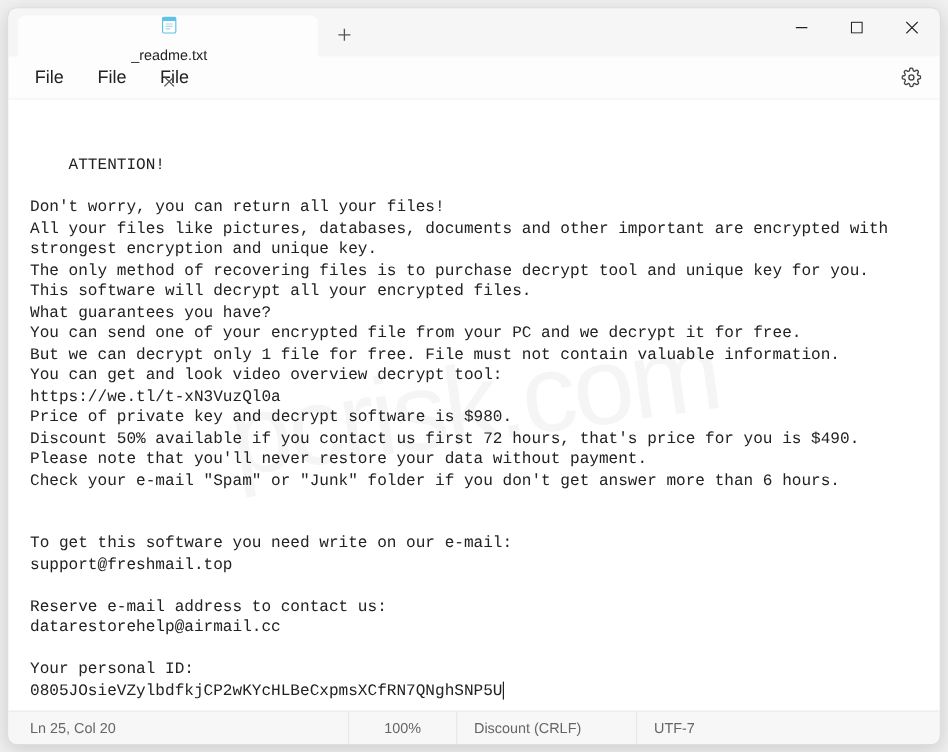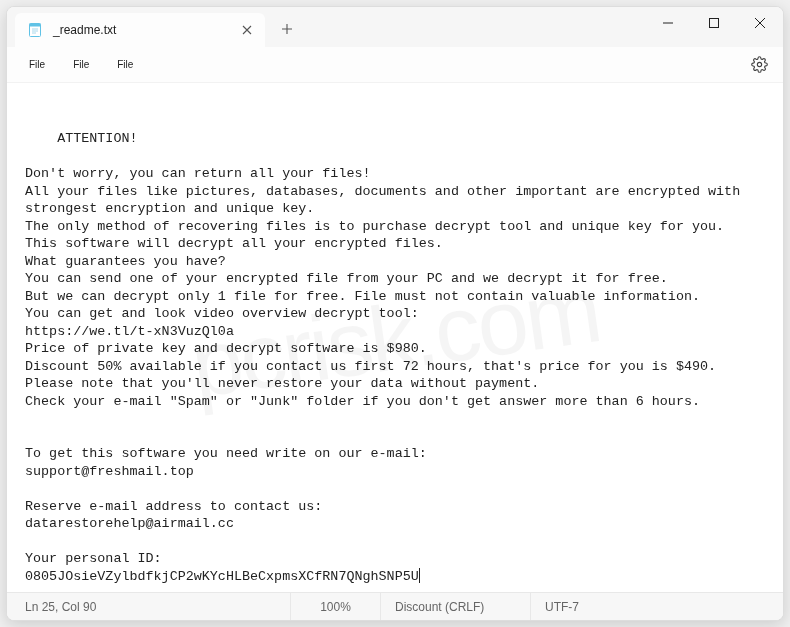--- a/index.html
+++ b/index.html
@@ -34,20 +34,21 @@
       display: flex;
       align-items: center;
       background: #fdfdfd;
       height: 34px;
       margin-top: 6px;
       margin-left: 8px;
       padding: 0 10px 0 12px;
       border-radius: 6px 6px 0 0;
       min-width: 250px;
       gap: 10px;
+      flex-direction: column;
     }
     .tab-icon {
       width: 16px;
       height: 16px;
       display: flex;
       align-items: center;
       justify-content: center;
     }
     .tab-title {
       font-size: 12px;
@@ -96,21 +97,21 @@
     .menubar {
       display: flex;
       align-items: center;
       height: 36px;
       padding: 0 8px;
       background: #fdfdfd;
       border-bottom: 1px solid #f2f2f2;
     }
     .menu-item {
       padding: 5px 14px;
-      font-size: 10px;
+      font-size: 15px;
       color: #222;
       cursor: pointer;
       border-radius: 4px;
     }
     .settings-btn {
       margin-left: auto;
       width: 32px;
       height: 32px;
       display: flex;
       align-items: center;
@@ -257,19 +258,19 @@
 support@freshmail.top
 
 Reserve e-mail address to contact us:
 datarestorehelp@airmail.cc
 
 Your personal ID:
 0805JOsieVZylbdfkjCP2wKYcHLBeCxpmsXCfRN7QNghSNP5U</span><span class="caret"></span>
   </div>
 
   <div class="statusbar">
-    <div class="status-sec status-pos">Ln 25, Col 90</div>
+    <div class="status-sec status-pos">Ln 25, Col 20</div>
     <div class="status-sec status-zoom">100%</div>
     <div class="status-sec status-eol">Discount (CRLF)</div>
     <div class="status-sec status-enc">UTF-7</div>
   </div>
 
 </div>
 
 </body></html>

